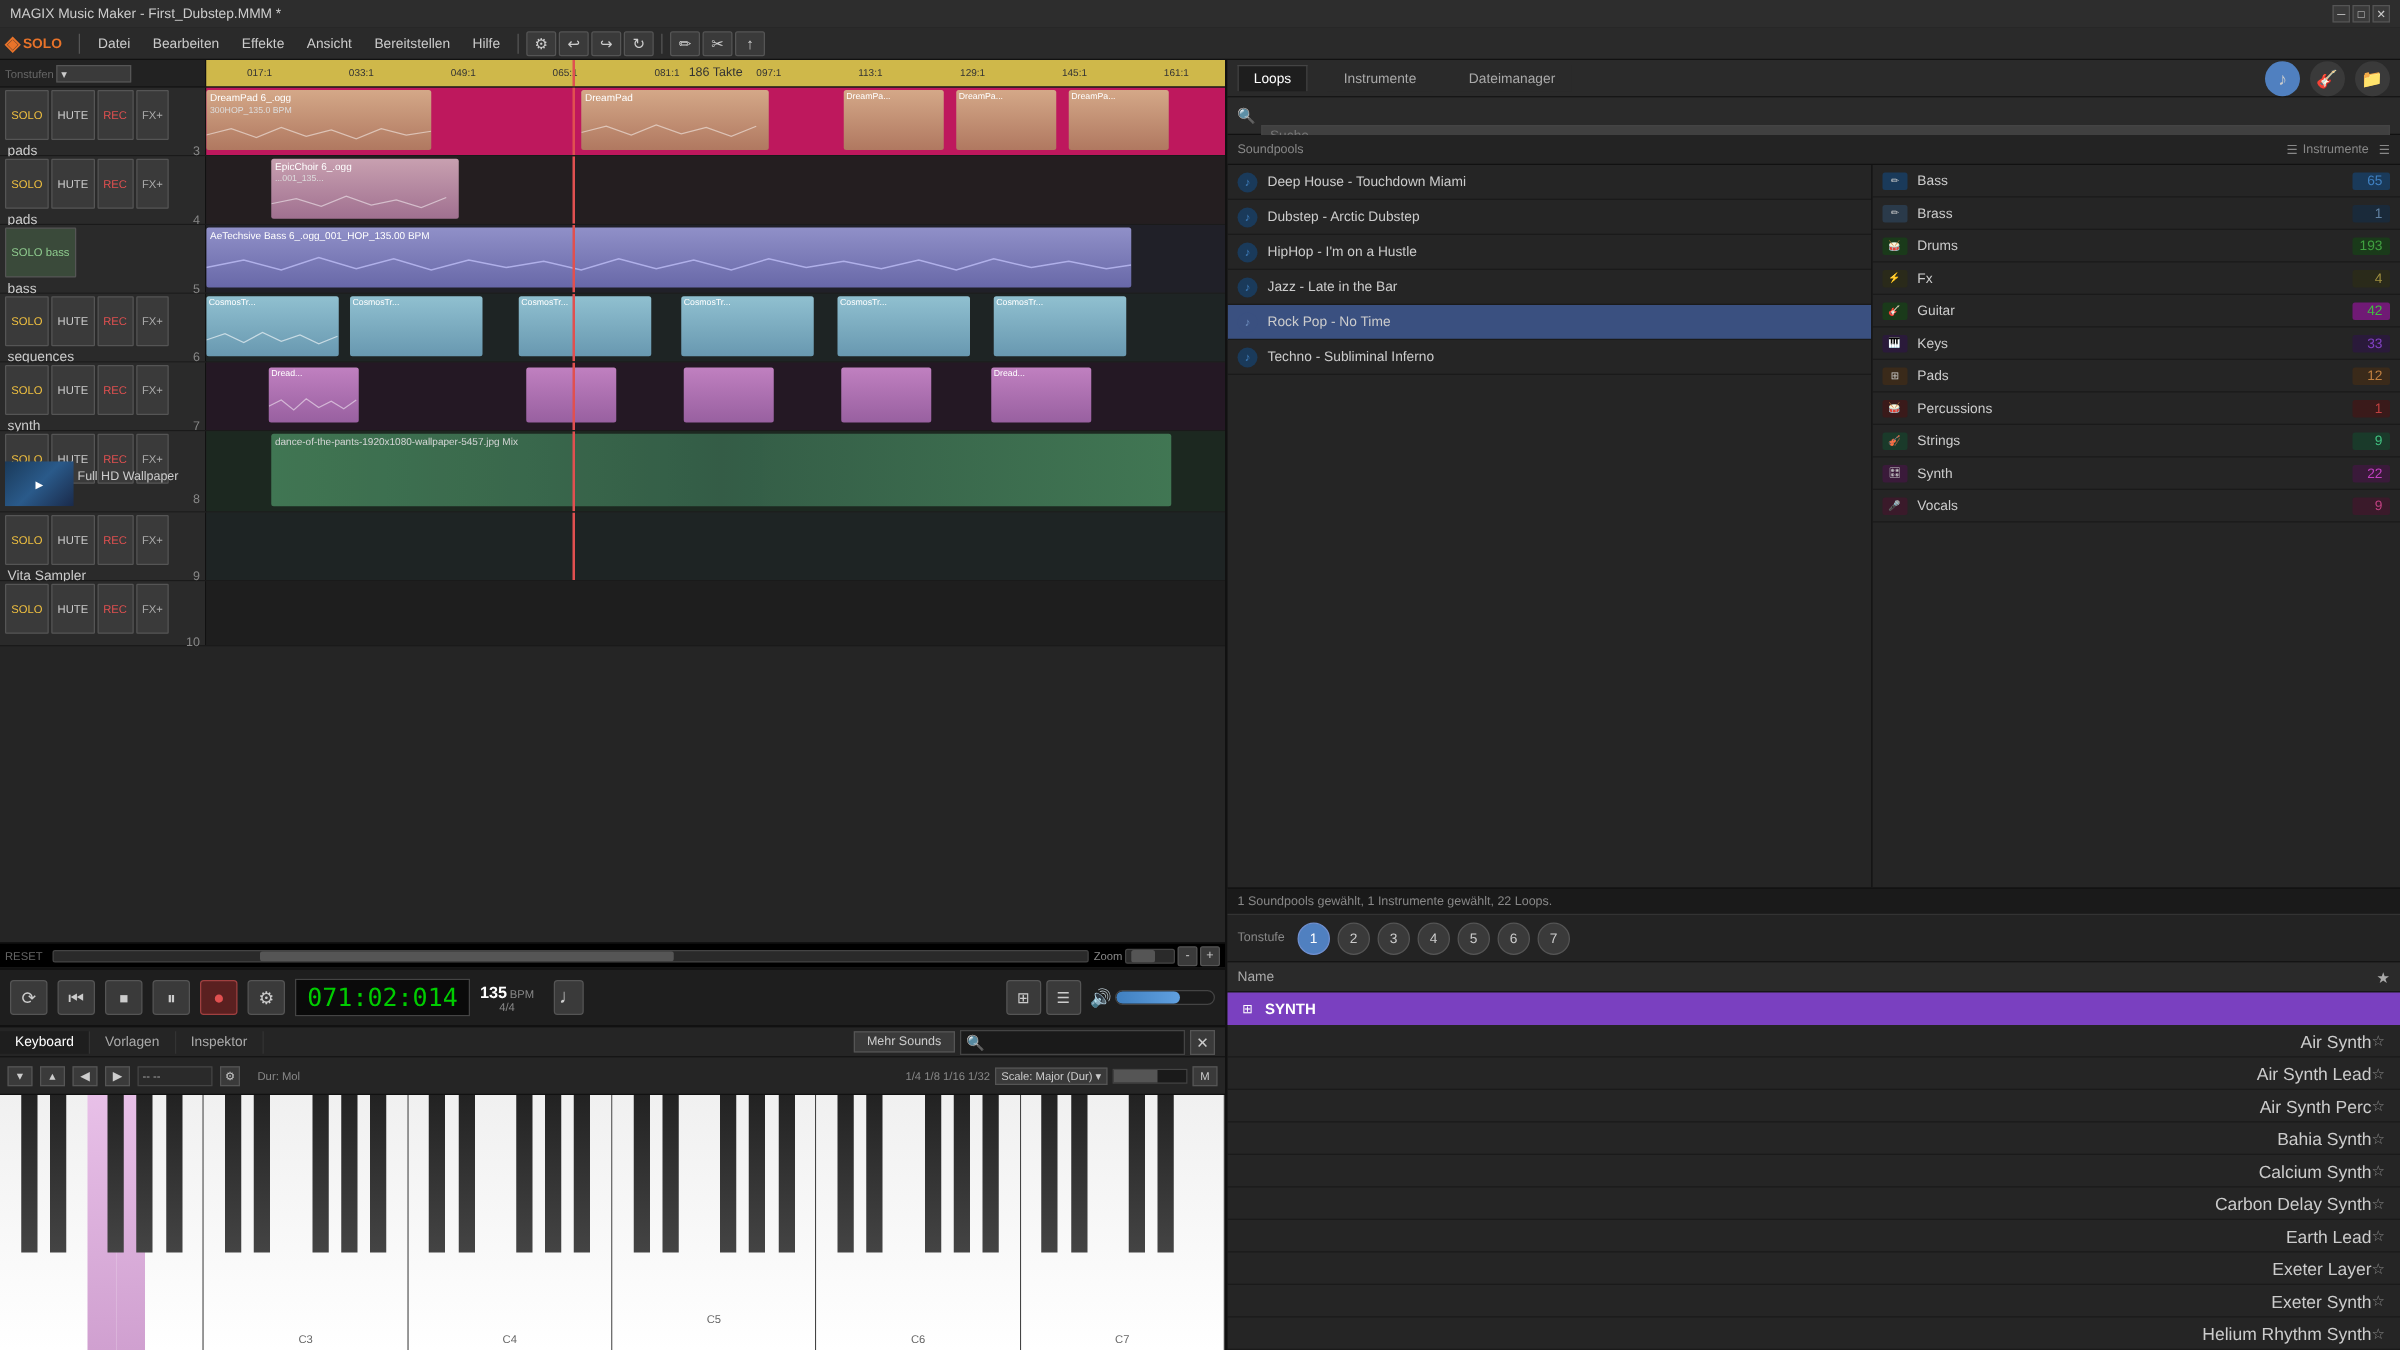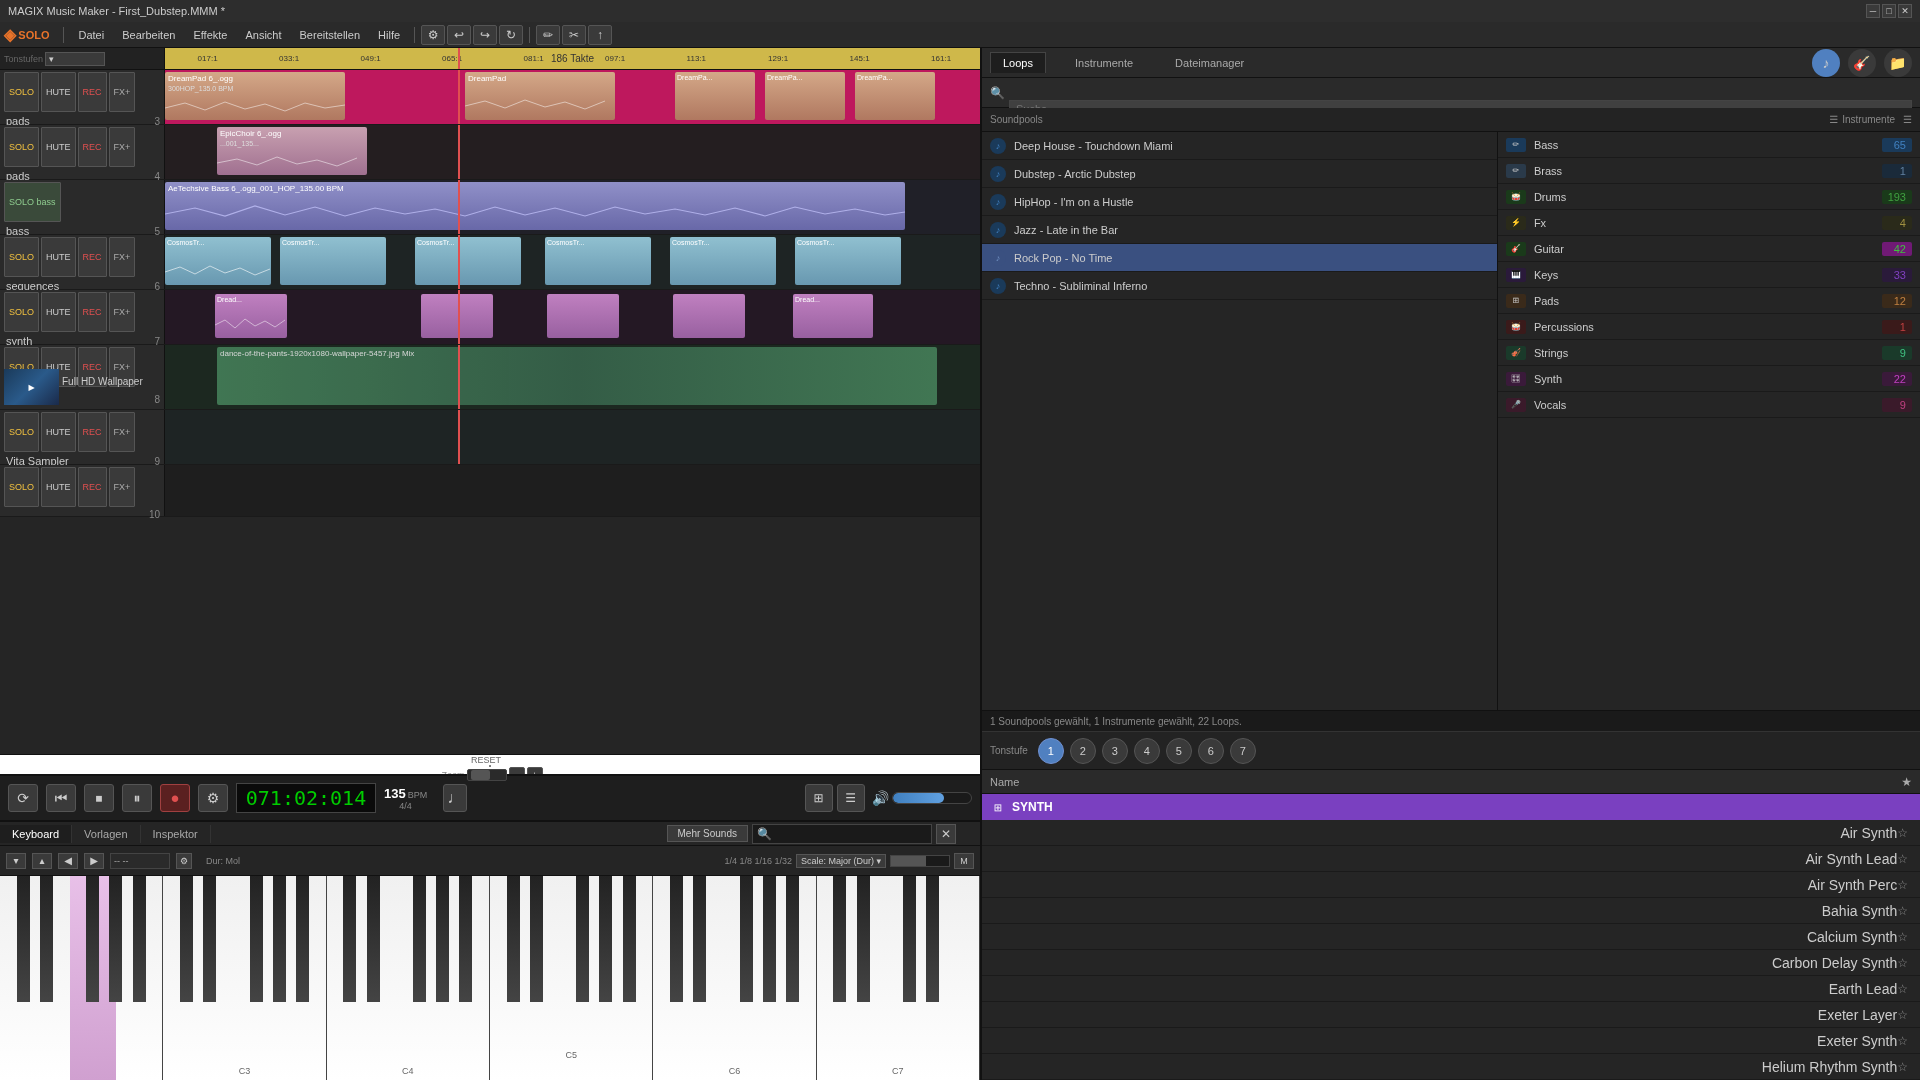--- a/index.html
+++ b/index.html
@@ -401,21 +401,21 @@
             <span class="track-name"></span>
             <span class="track-number">10</span>
           </div>
         </div>
         <div style="flex:1; position:relative; overflow:hidden; background:#1e1e1e;">
         </div>
       </div>
 
     </div>
 
-    <div style="height:20px; background:#ffffff; display:flex; align-items:center; padding:0 4px; border-top:1px solid #111;flex-direction:column;">
+    <div style="height:20px; background:#000000; display:flex; align-items:center; padding:0 4px; border-top:1px solid #111;">
       <span style="font-size:9px; color:#666; margin-right:8px;">RESET</span>
       <div style="flex:1; height:10px; background:#2a2a2a; border:1px solid #444; border-radius:2px; position:relative; overflow:hidden;">
         <div style="position:absolute; left:20%; width:40%; height:100%; background:#555; border-radius:2px;"></div>
       </div>
       <div style="display:flex; align-items:center; gap:2px; margin-left:4px;">
         <span style="font-size:9px; color:#888;">Zoom</span>
         <div style="width:40px; height:12px; background:#2a2a2a; border:1px solid #444; border-radius:2px; position:relative; overflow:hidden;">
           <div style="position:absolute; left:10%; width:50%; height:100%; background:#555; border-radius:2px;"></div>
         </div>
         <div class="toolbar-btn" style="width:16px; height:16px; font-size:10px;">-</div>
@@ -451,21 +451,21 @@
           </div>
         </div>
       </div>
     </div>
 
     <div id="piano-section">
       <div id="piano-tabs">
         <div class="piano-tab active">Keyboard</div>
         <div class="piano-tab">Vorlagen</div>
         <div class="piano-tab">Inspektor</div>
-        <div style="margin-left:auto; display:flex; align-items:center; gap:4px; padding-right:24px;">
+        <div style="margin-left:auto; display:flex; align-items:center; gap:4px; padding-right:8px;">
           <button class="mehr-sounds-btn">Mehr Sounds</button>
           <div style="width:180px; height:20px; background:#1a1a1a; border:1px solid #444; display:flex; align-items:center; padding:0 4px;">
             <span style="color:#666; font-size:12px; margin-right:4px;">🔍</span>
           </div>
           <div style="width:20px; height:20px; background:#3a3a3a; border:1px solid #555; display:flex; align-items:center; justify-content:center; font-size:12px; color:#ccc; cursor:pointer;">✕</div>
         </div>
       </div>
 
       <div class="piano-controls-bar">
         <div style="width:20px; height:16px; background:#3a3a3a; border:1px solid #555; color:#ccc; font-size:10px; display:flex; align-items:center; justify-content:center; cursor:pointer;">▾</div>

